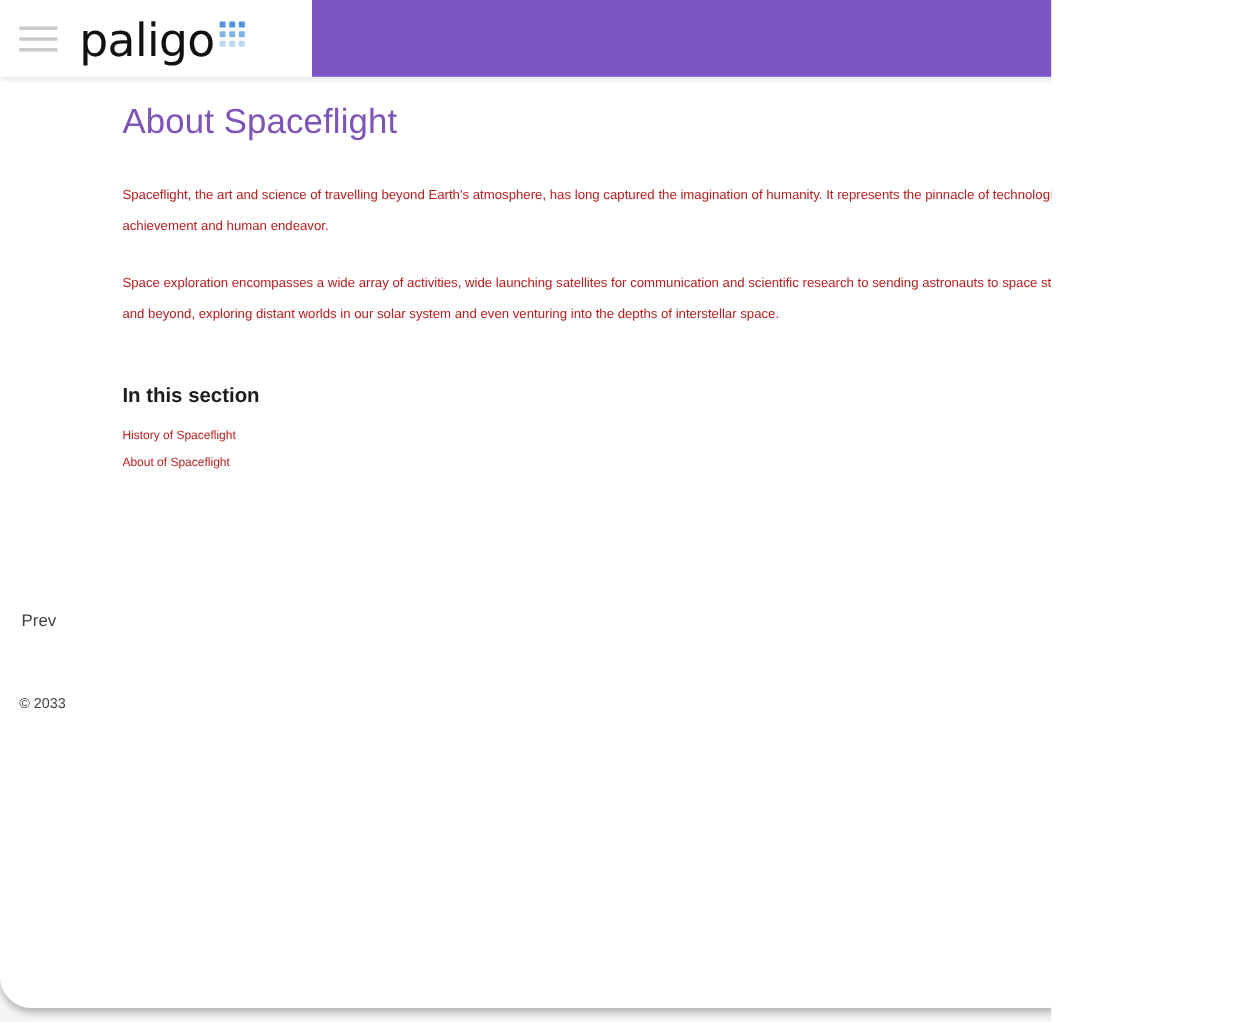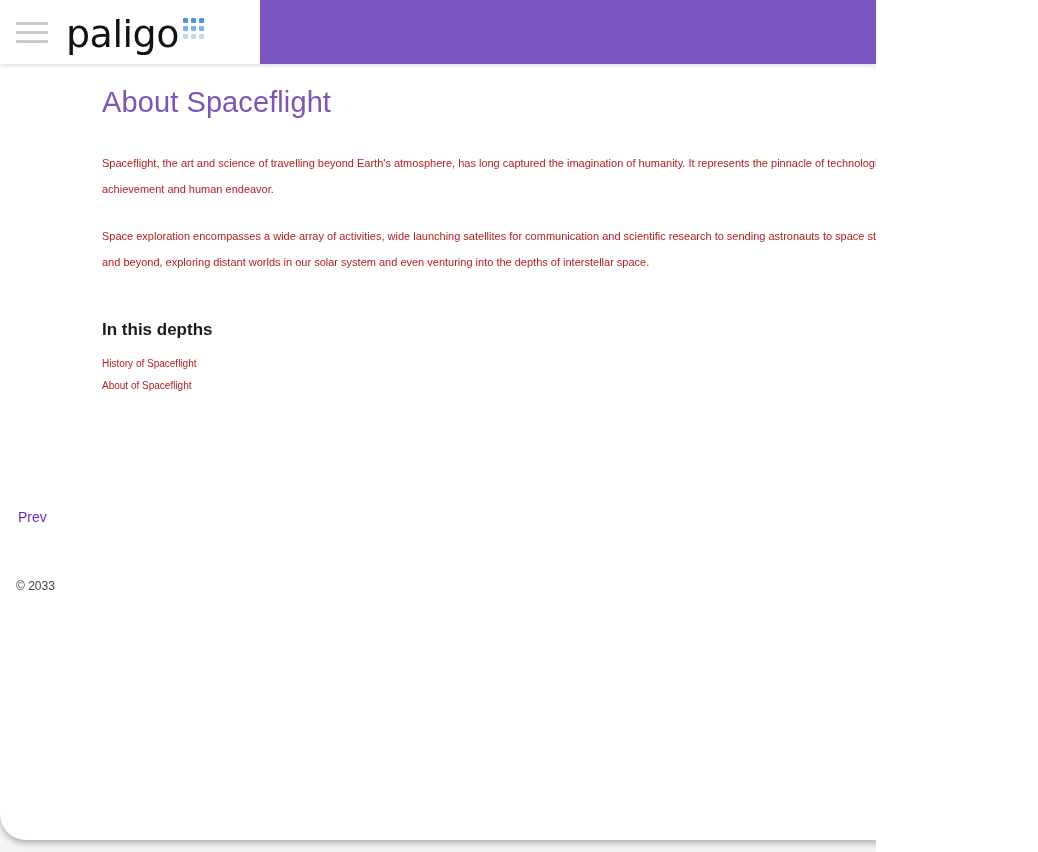--- a/index.html
+++ b/index.html
@@ -200,21 +200,21 @@
     width: 1038px;
     height: 22px;
     display: flex;
     justify-content: space-between;
     align-items: center;
     padding: 0 18px;
   }
   #pager a {
     font-size: 14px;
     line-height: 22px;
-    color: #6d28d9;
+    color: #404040;
     text-decoration: none;
   }
 
   
   #footer {
     position: absolute;
     left: 0;
     top: 514px;
     width: 1038px;
     padding: 0 16px;
@@ -274,21 +274,21 @@
 
     <div id="content">
 
       <div id="article">
 
         <h1 id="page-title">About Spaceflight</h1>
 
         <p class="para">Spaceflight, the art and science of travelling beyond Earth's atmosphere, has long captured the imagination of humanity. It represents the pinnacle of technological achievement and human endeavor.</p>
         <p class="para">Space exploration encompasses a wide array of activities, wide launching satellites for communication and scientific research to sending astronauts to space stations and beyond, exploring distant worlds in our solar system and even venturing into the depths of interstellar space.</p>
 
-        <h2 id="section-heading">In this depths</h2>
+        <h2 id="section-heading">In this section</h2>
 
         <ul id="section-links">
           <li>
             <a href="#">History of Spaceflight</a>
           </li>
           <li>
             <a href="#">About of Spaceflight</a>
           </li>
         </ul>
 

